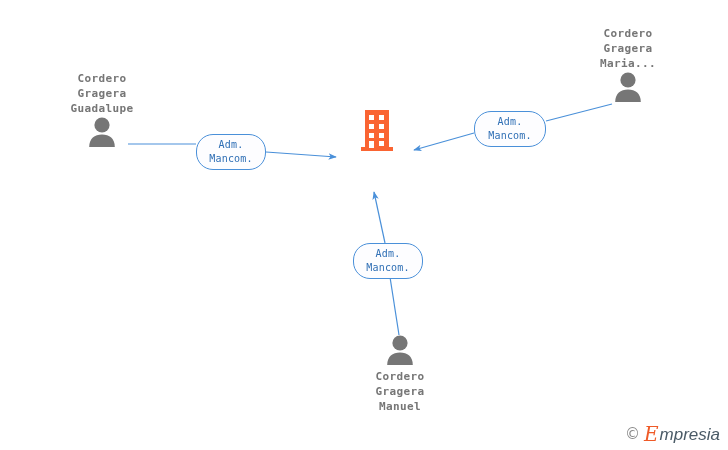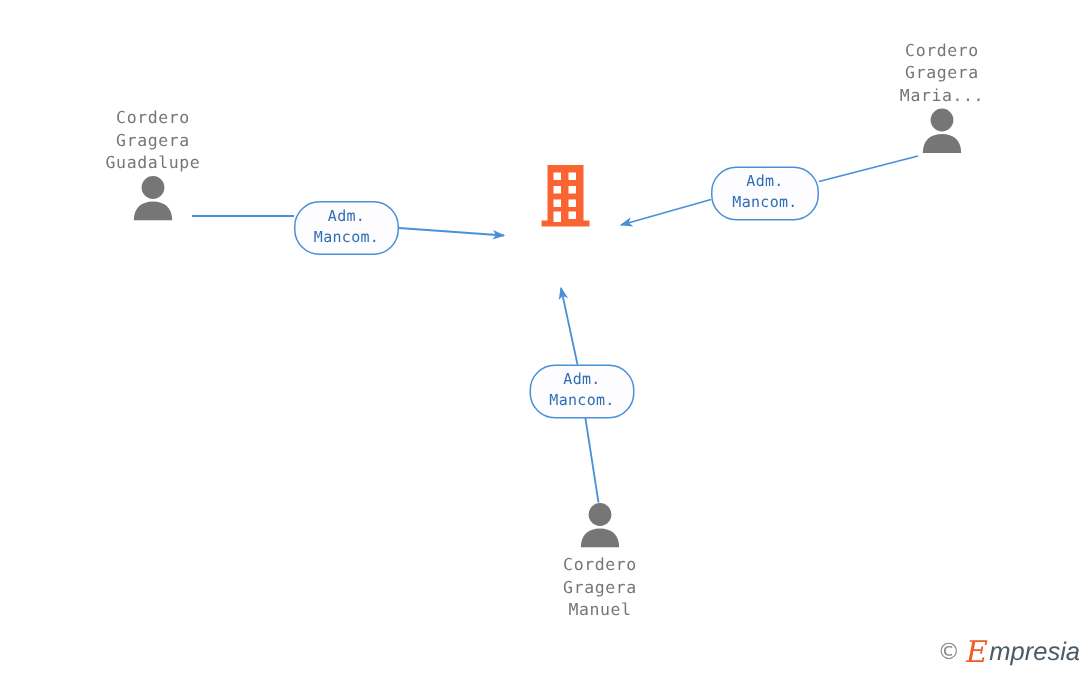--- a/index.html
+++ b/index.html
@@ -25,20 +25,21 @@
     width: 728px;
     height: 450px;
     pointer-events: none;
   }
 
   
   .person {
     position: absolute;
     width: 150px;
     text-align: center;
+    font-weight: bold;
   }
   .person-label {
     color: #767676;
     font-family: "DejaVu Sans Mono", "Liberation Mono", monospace;
     font-size: 11px;
     line-height: 15px;
     letter-spacing: 0.4px;
     white-space: pre-line;
   }
   .person-icon {

